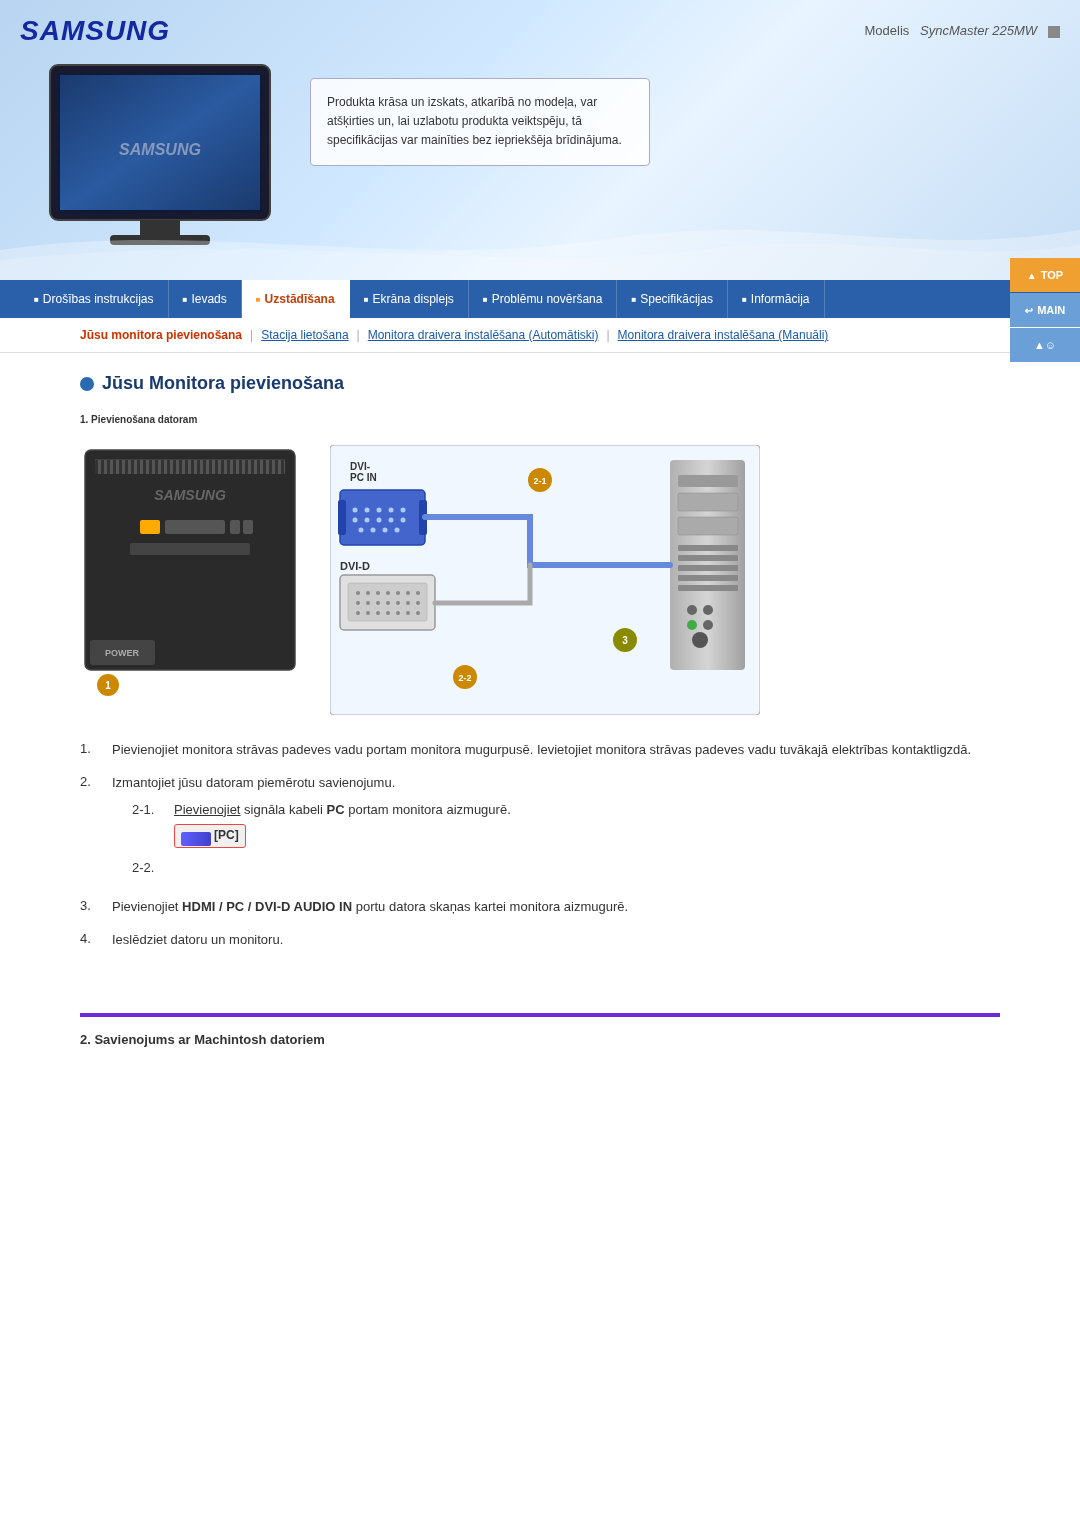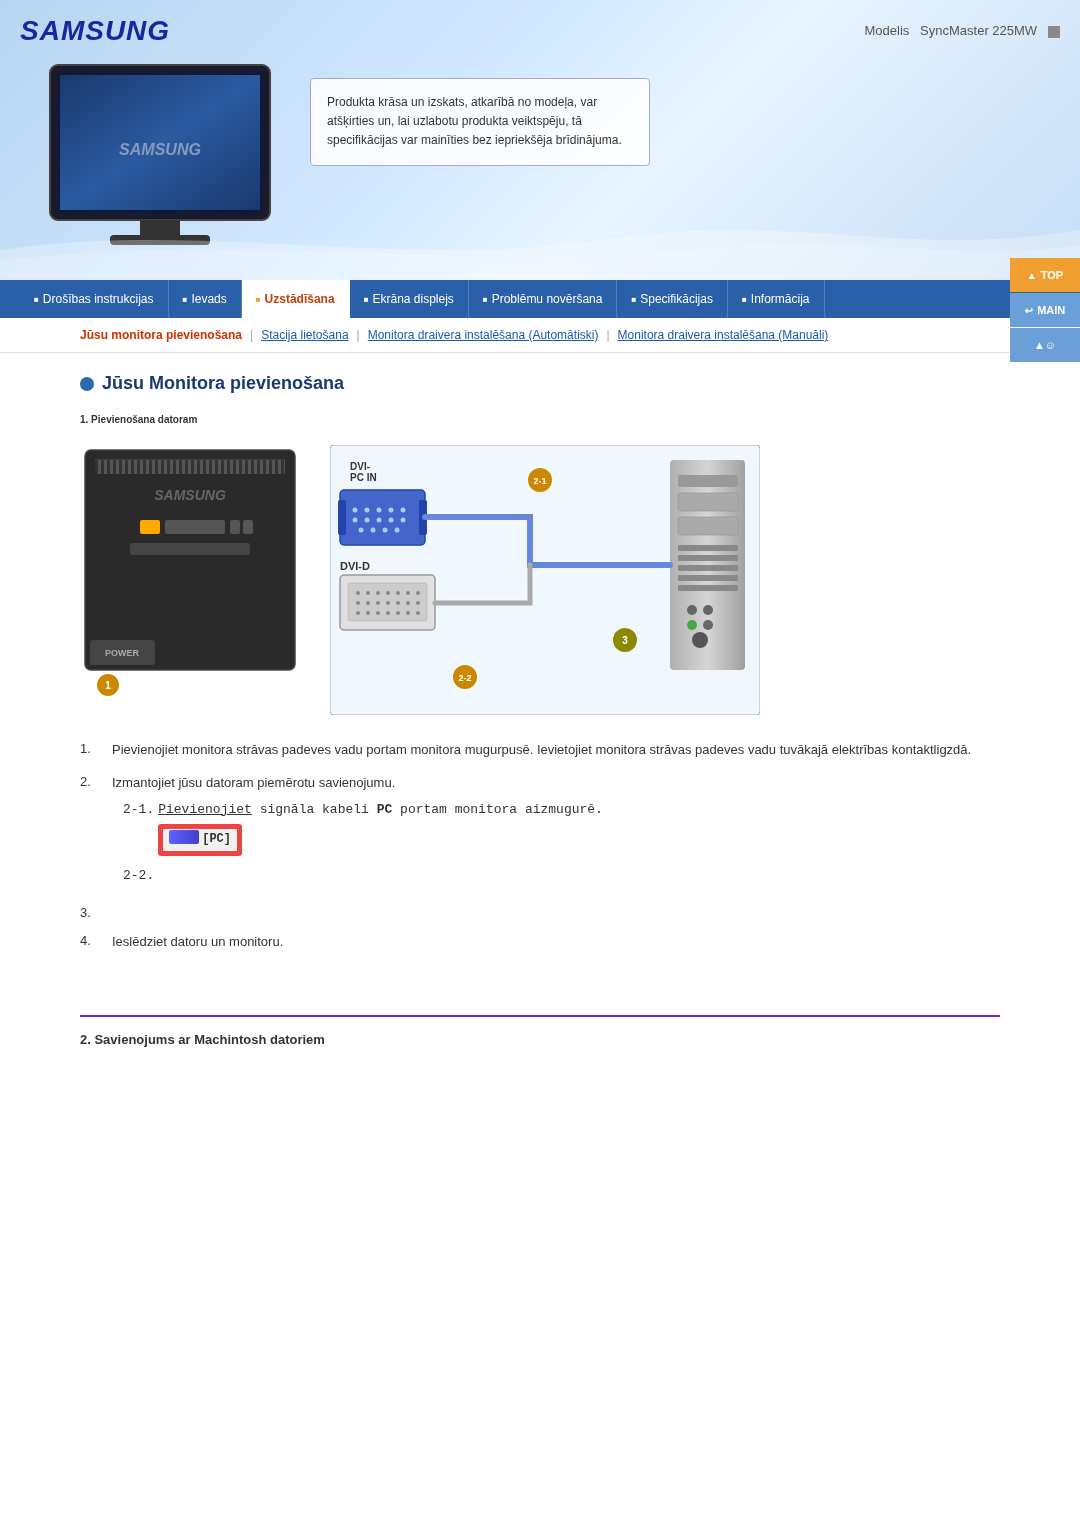--- a/index.html
+++ b/index.html
@@ -35,20 +35,21 @@
       font-size: 13px;
       color: #333;
       margin-top: 8px;
     }
     .model-info span {
       font-weight: normal;
       color: #555;
     }
     .model-name {
       color: #333;
+      font-style: italic;
     }
 
     .header-text-box {
       background: rgba(255,255,255,0.85);
       border: 1px solid #aac;
       padding: 14px 16px;
       border-radius: 4px;
       max-width: 340px;
       font-size: 12px;
       line-height: 1.6;
@@ -190,35 +191,34 @@
       color: #333;
       padding-top: 1px;
     }
     .instr-text {
       font-size: 13px;
       line-height: 1.6;
       color: #333;
     }
     .instr-sub {
       display: flex;
-      gap: 4px;
-      margin: 6px 0 6px 11px;
-      font-family: Liberation Mono, monospace;
+      gap: 12px;
+      margin: 6px 0 6px 20px;
     }
     .instr-sub-num {
       min-width: 30px;
       font-size: 13px;
       color: #333;
     }
     .connector-badge {
       display: inline-flex;
-      align-items: flex-start;
+      align-items: flex-end;
       gap: 3px;
       background: #f0f0f0;
-      border: 5px solid #ef4444;
+      border: 1px solid #ef4444;
       border-radius: 3px;
       padding: 1px 6px;
       margin: 4px 0;
       font-size: 12px;
     }
     .connector-icon {
       width: 30px;
       height: 14px;
       background: linear-gradient(90deg, #6060ff, #4040cc);
       border-radius: 2px;
@@ -233,21 +233,21 @@
       position: relative;
     }
     .connector-label-badge {
       font-weight: bold;
       font-size: 12px;
     }
     strong { font-weight: bold; }
     u { text-decoration: underline; }
 
     .bottom-divider {
-      border-top: 2px solid #6d28d9;
+      border-top: 4px solid #6d28d9;
       margin: 30px 80px 0 80px;
       padding-top: 15px;
     }
     .bottom-section-title {
       font-size: 13px;
       font-weight: bold;
       color: #333;
       padding: 0 0 10px 0;
     }
 
@@ -525,20 +525,23 @@
         </div>
         
         <div class="instr-sub">
           <span class="instr-sub-num">2-2.</span>
         </div>
       </div>
     </div>
 
     <div class="instr-item">
       <span class="instr-num">3.</span>
+      <div class="instr-text">
+        Pievienojiet <strong>HDMI / PC / DVI-D AUDIO IN</strong> portu datora skaņas kartei monitora aizmugurē.
+      </div>
     </div>
 
     <div class="instr-item">
       <span class="instr-num">4.</span>
       <div class="instr-text">
         <span>Ieslēdziet datoru un monitoru.</span>
       </div>
     </div>
 
   </div>

